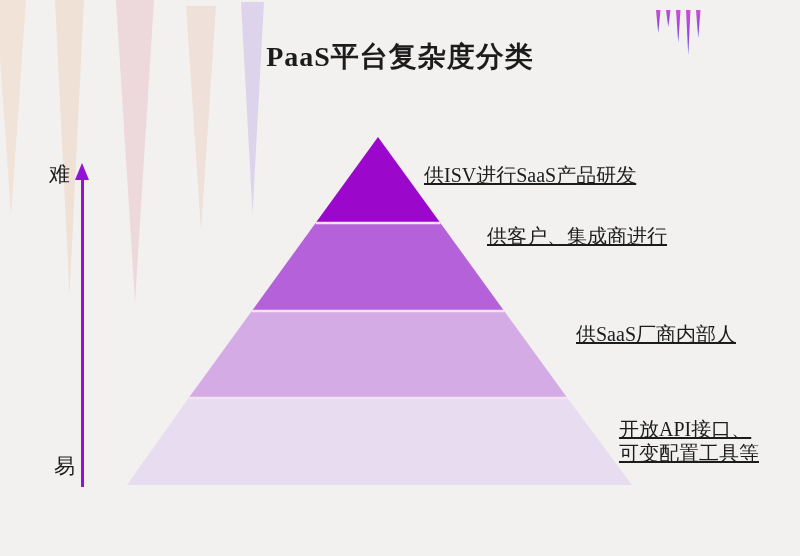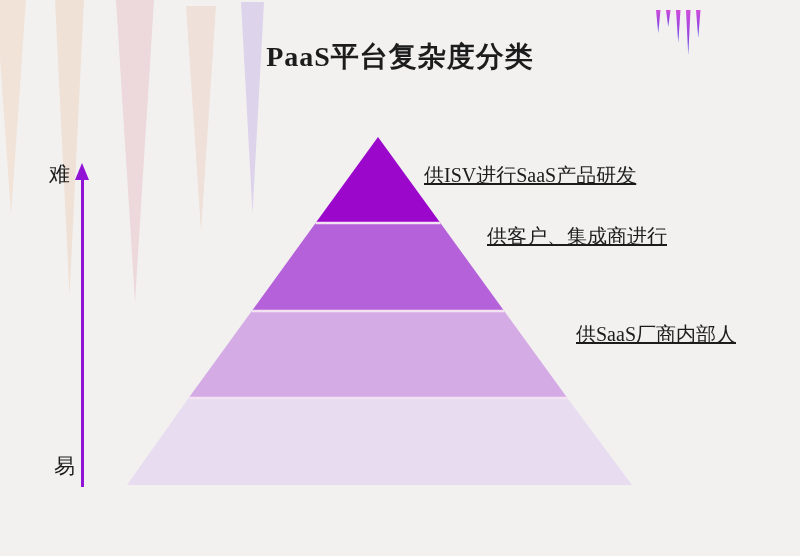--- a/index.html
+++ b/index.html
@@ -128,14 +128,18 @@
   <div class="level-label l1">
     <span>供ISV进行SaaS产品研发</span>
     <span></span>
   </div>
   <div class="level-label l2">
     <span>供客户、集成商进行</span>
   </div>
   <div class="level-label l3">
     <span>供SaaS厂商内部人</span>
   </div>
+  <div class="level-label l4">
+    <span>开放API接口、</span>
+    <span>可变配置工具等</span>
+  </div>
 
 </div>
 
 </body></html>

